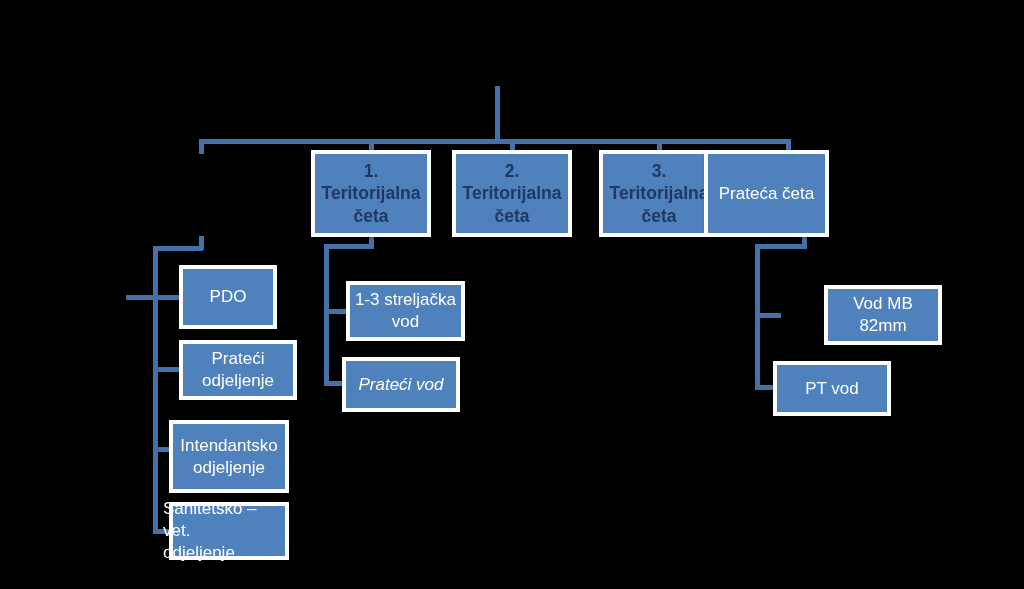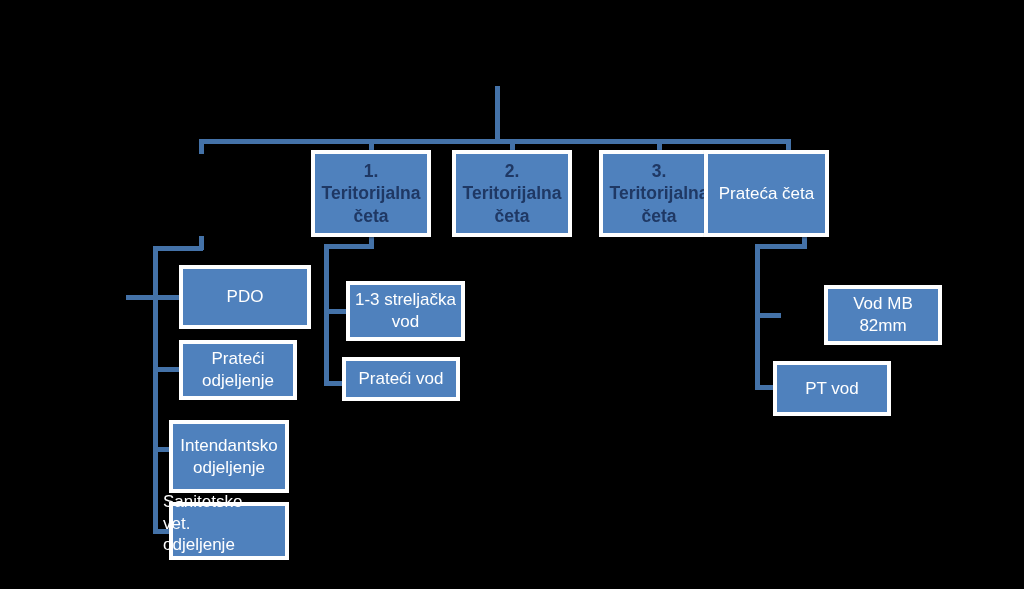--- a/index.html
+++ b/index.html
@@ -36,21 +36,20 @@
     font-size: 17.5px;
   }
   .node .txt {
     padding: 0 4px;
     white-space: pre-line;
   }
   .node.overflow {
     justify-content: flex-start;
     text-align: left;
     overflow: visible;
-    align-items: flex-end;
   }
   .node.overflow .txt {
     margin-left: -14px;
     white-space: pre-line;
   }
   .conn {
     position: absolute;
     background: #4472a8;
     z-index: 1;
   }
@@ -109,21 +108,21 @@
     <span class="txt">3.
 Teritorijalna
 četa</span>
   </div>
 
   <div class="node" style="left:704px; top:150px; width:125px; height:87px;text-align:center;">
     <span class="txt">Prateća četa</span>
   </div>
 
 
-  <div class="node" style="left:179px; top:265px; width:132px; height:64px;">
+  <div class="node" style="left:179px; top:265px; width:98px; height:64px;">
     <span class="txt">PDO</span>
   </div>
 
   <div class="node" style="left:179px; top:340px; width:118px; height:60px;">
     <span class="txt">Prateći
 odjeljenje</span>
   </div>
 
   <div class="node" style="left:169px; top:420px; width:120px; height:73px;">
     <span class="txt">Intendantsko
@@ -133,21 +132,21 @@
   <div class="node overflow" style="left:169px; top:502px; width:120px; height:58px;">
     <span class="txt">Sanitetsko –vet.
 odjeljenje</span>
   </div>
 
   <div class="node" style="left:346px; top:281px; width:119px; height:60px;">
     <span class="txt">1-3 streljačka
 vod</span>
   </div>
 
-  <div class="node" style="left:342px; top:357px; width:118px; height:44px;">
+  <div class="node" style="left:342px; top:357px; width:118px; height:55px;font-style:italic;">
     <span class="txt">Prateći vod</span>
   </div>
 
   <div class="node" style="left:779px; top:285px; width:118px; height:60px;margin-left:45px;">
     <span class="txt">Vod MB 82mm</span>
   </div>
 
   <div class="node" style="left:773px; top:361px; width:118px; height:55px;align-items:center;">
     <span class="txt">PT  vod</span>
   </div>

